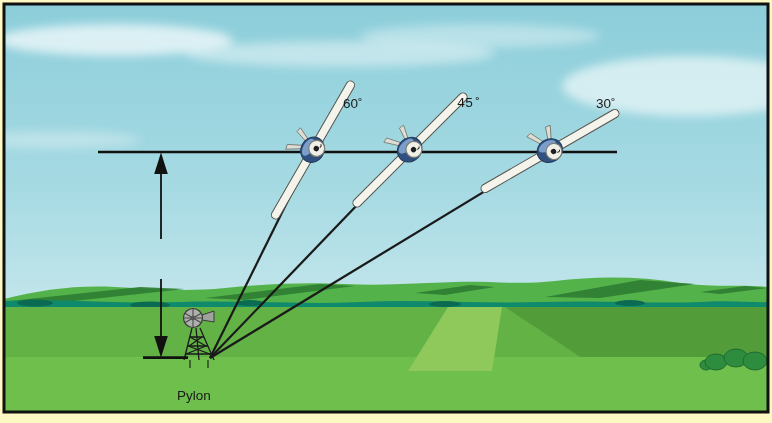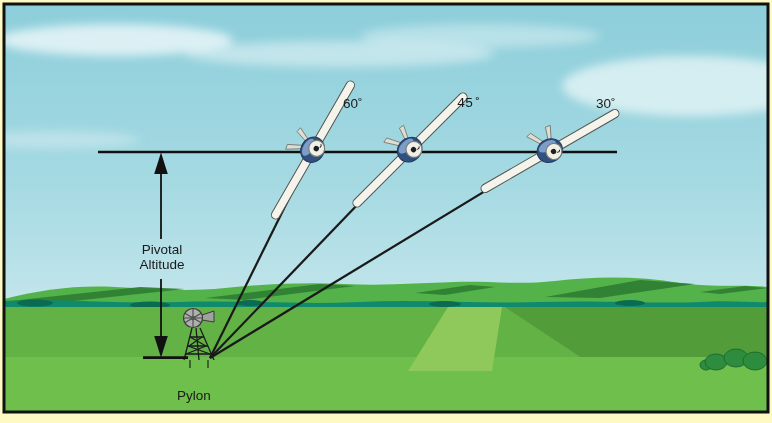--- a/index.html
+++ b/index.html
@@ -145,20 +145,16 @@
       </g>
     </g>
 
     <rect x="4" y="4" width="764" height="408" fill="none" stroke="#111111" stroke-width="3"></rect>
   </svg>
 
   <div class="lbl" style="left:343px;top:96px;">60˚</div>
   <div class="lbl" style="left:457px;top:96px;font-family:Liberation Mono, monospace;">45˚</div>
   <div class="lbl" style="left:596px;top:96px;">30˚</div>
 
-  <div class="lbl center" style="left:116px;top:242px;width:92px;">
-    <span>Pivotal</span><br>
-    <span>Altitude</span>
-  </div>
 
   <div class="lbl center" style="left:164px;top:388px;width:60px;">Pylon</div>
 
 </div>
 
 </body></html>

